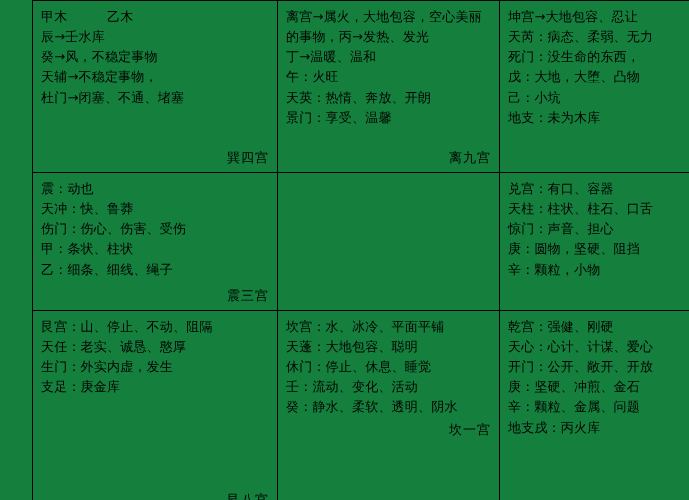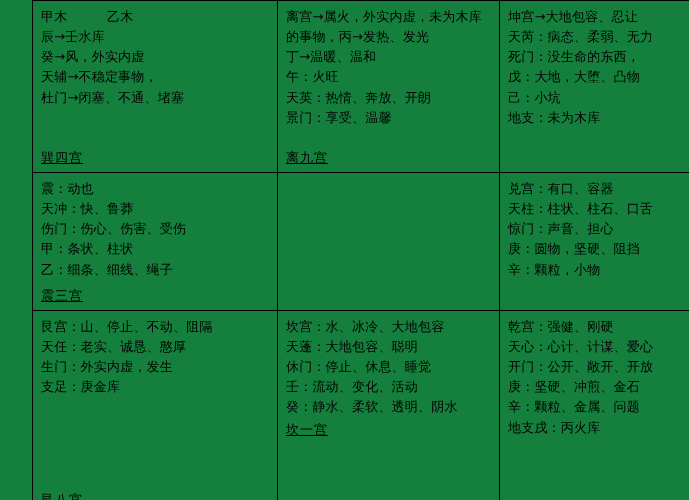--- a/index.html
+++ b/index.html
@@ -52,47 +52,47 @@
     letter-spacing: 0.2px;
   }
   .spacer { flex: 1 1 auto; min-height: 4px; }
   .palace {
     text-align: center;
     font-size: 13px;
     letter-spacing: 1px;
     padding-top: 2px;
   }
   .palace.right { text-align: right; padding-right: 14px; }
-  .palace.centerish { text-align: left; text-decoration: underline; }
+  .palace.centerish { text-align: right; }
   .empty-cell { padding: 0; }
 </style>
 </head>
 <body>
 
 <div class="page">
   <table class="grid">
     <tbody>
         <tr class="row-1">
       <td class="col-a">
         <div class="cell-inner">
           <div class="lines">
             <div class="line">甲木　　　乙木</div>
             <div class="line">辰→壬水库</div>
-            <div class="line">癸→风，外实内虚</div>
+            <div class="line">癸→风，不稳定事物</div>
             <div class="line">天辅→不稳定事物，</div>
             <div class="line">杜门→闭塞、不通、堵塞</div>
           </div>
           <div class="spacer"></div>
           <div class="palace centerish">巽四宫</div>
         </div>
       </td>
       <td class="col-b">
         <div class="cell-inner">
           <div class="lines">
-            <div class="line">离宫→属火，外实内虚，未为木库</div>
+            <div class="line">离宫→属火，大地包容，空心美丽</div>
             <div class="line">的事物，丙→发热、发光</div>
             <div class="line">丁→温暖、温和</div>
             <div class="line">午：火旺</div>
             <div class="line">天英：热情、奔放、开朗</div>
             <div class="line">景门：享受、温馨</div>
           </div>
           <div class="spacer"></div>
           <div class="palace centerish">离九宫</div>
         </div>
       </td>
@@ -154,21 +154,21 @@
             <div class="line">生门：外实内虚，发生</div>
             <div class="line">支足：庚金库</div>
           </div>
           <div class="spacer"></div>
           <div class="palace centerish">艮八宫</div>
         </div>
       </td>
       <td class="col-b">
         <div class="cell-inner">
           <div class="lines">
-            <div class="line">坎宫：水、冰冷、大地包容</div>
+            <div class="line">坎宫：水、冰冷、平面平铺</div>
             <div class="line">天蓬：大地包容、聪明</div>
             <div class="line">休门：停止、休息、睡觉</div>
             <div class="line">壬：流动、变化、活动</div>
             <div class="line">癸：静水、柔软、透明、阴水</div>
           </div>
           <div class="palace centerish">坎一宫</div>
           <div class="spacer"></div>
         </div>
       </td>
       <td class="col-c">

